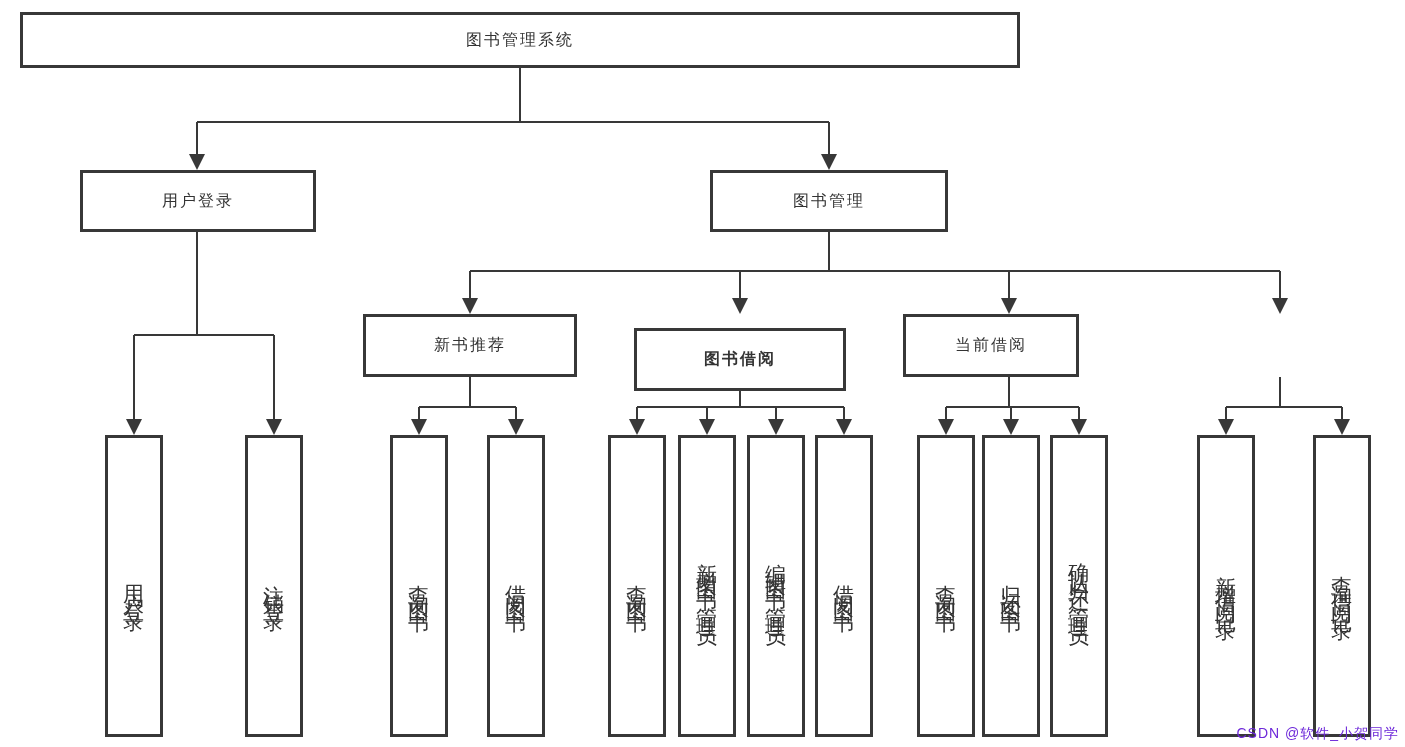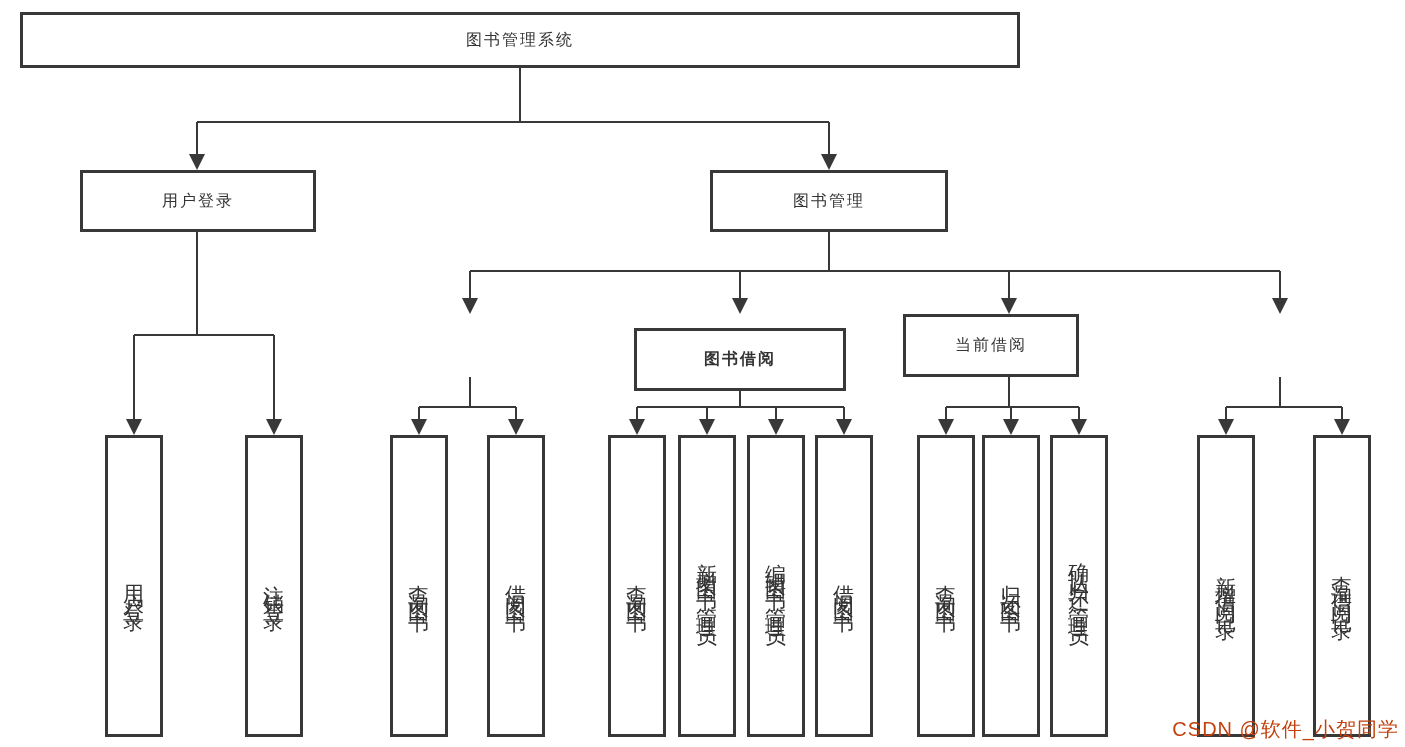--- a/index.html
+++ b/index.html
@@ -45,22 +45,22 @@
   .leaf span {
     writing-mode: vertical-rl;
     letter-spacing: 9px;
     line-height: 1;
     white-space: nowrap;
   }
   .watermark {
     position: absolute;
     right: 6px;
     bottom: 4px;
-    font-size: 20px;
-    color: #c2410c;
+    font-size: 14px;
+    color: #6d28d9;
     letter-spacing: 1px;
     pointer-events: none;
     margin-left: 8px;
   }
 </style>
 </head>
 <body>
 
 <div class="canvas">
 
@@ -85,20 +85,23 @@
     <span>图书管理系统</span>
   </div>
 
   <div class="node h-node" style="left:80px; top:170px; width:236px; height:62px;">
     <span>用户登录</span>
   </div>
   <div class="node h-node" style="left:710px; top:170px; width:238px; height:62px;">
     <span>图书管理</span>
   </div>
 
+  <div class="node h-node" style="left:363px; top:314px; width:214px; height:63px;">
+    <span>新书推荐</span>
+  </div>
   <div class="node h-node" style="left:634px; top:328px; width:212px; height:63px;font-weight:bold;">
     <span>图书借阅</span>
   </div>
   <div class="node h-node" style="left:903px; top:314px; width:176px; height:63px;">
     <span>当前借阅</span>
   </div>
 
   <div class="node leaf" style="left:105px;">
     <span>用户登录</span>
   </div>

